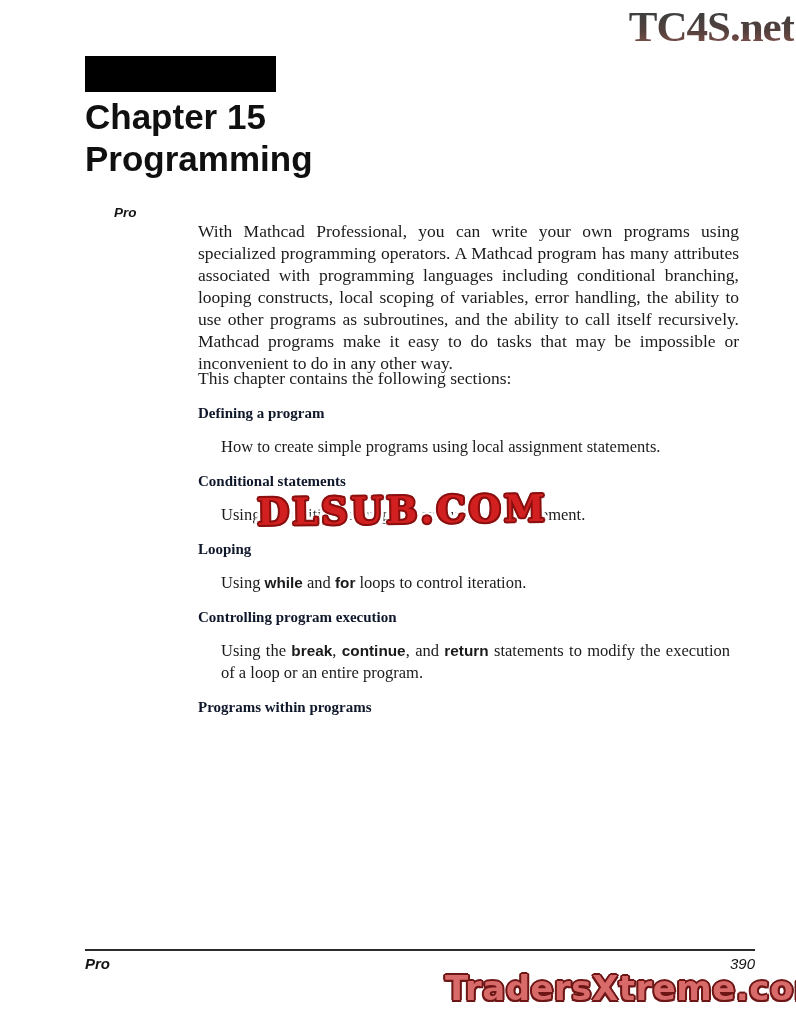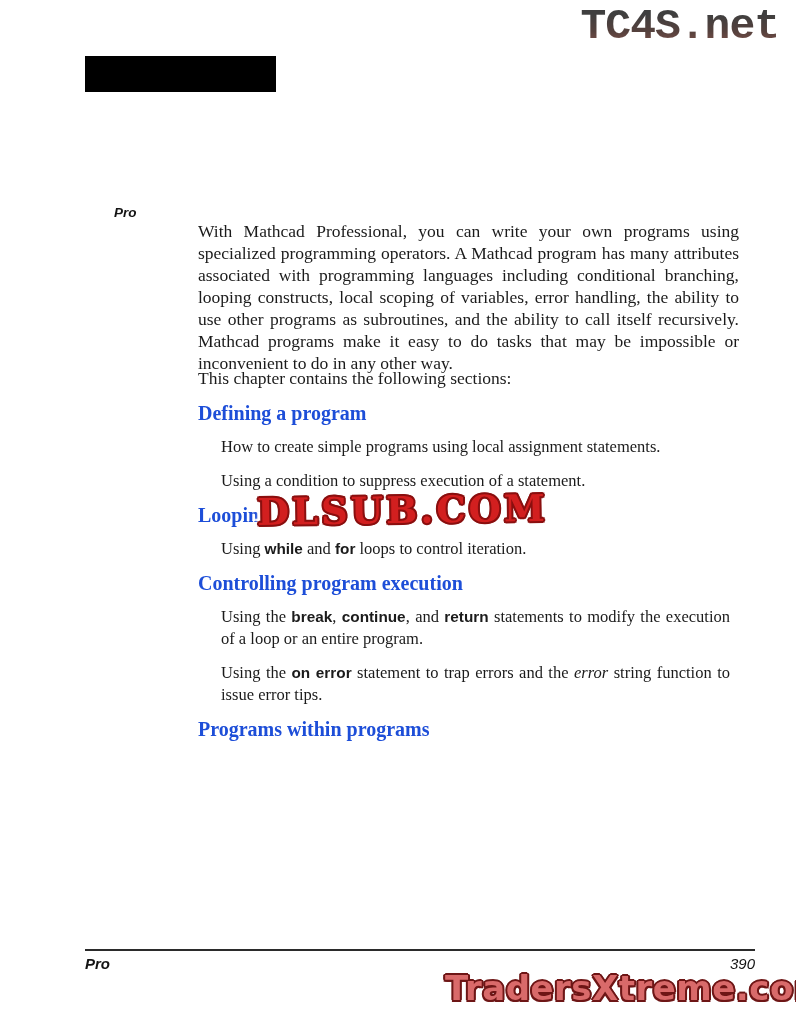--- a/index.html
+++ b/index.html
@@ -10,22 +10,22 @@
     background: #ffffff;
     overflow: hidden;
     font-family: "Liberation Serif", serif;
     color: #1b1b1b;
   }
 
   
   .wm-top {
     position: absolute;
     top: 2px;
-    right: 17px;
-    font-family: Liberation Mono, monospace;
+    right: 2px;
+    font-family: Liberation Serif, serif;
     font-weight: bold;
     font-size: 43px;
     letter-spacing: -1px;
     background: linear-gradient(180deg, #3f3f3f 25%, #55413d 60%, #8a544c 95%);
     -webkit-background-clip: text;
     background-clip: text;
     color: transparent;
     white-space: nowrap;
     margin-left: 34px;
   }
@@ -78,24 +78,24 @@
     width: 544px;
   }
   .toc .sections-intro {
     font-size: 17.5px;
     line-height: 22px;
     margin: 0 0 13px 0;
   }
   .toc h3 {
     font-family: "Liberation Serif", serif;
     font-weight: bold;
-    font-size: 20px;
+    font-size: 15px;
     line-height: 22px;
     margin: 11px 0 4px 0;
-    color: #1d4ed8;
+    color: #0f172a;
   }
   .toc p.desc {
     font-size: 16.5px;
     line-height: 22px;
     margin: 12px;
     padding-left: 11px;
     text-align: justify;
   }
   .seg-kw {
     font-family: "Liberation Sans", sans-serif;
@@ -173,40 +173,44 @@
 </style>
 </head>
 <body>
 
 <div class="page">
 
   <div class="wm-top">TC4S.net</div>
 
   <div class="redact-bar"></div>
 
+  <div class="chapter">
+    <div>Chapter 15</div>
+    <div>Programming</div>
+  </div>
 
   <div class="margin-pro">Pro</div>
 
   <p class="intro">With Mathcad Professional, you can write your own programs using specialized programming operators. A Mathcad program has many attributes associated with programming languages including conditional branching, looping constructs, local scoping of variables, error handling, the ability to use other programs as subroutines, and the ability to call itself recursively. Mathcad programs make it easy to do tasks that may be impossible or inconvenient to do in any other way.</p>
 
   <div class="toc">
     <p class="sections-intro">This chapter contains the following sections:</p>
 
     <h3>Defining a program</h3>
     <p class="desc"><span>How to create simple programs using local assignment statements.</span></p>
 
+    <h3>Conditional statements</h3>
     <p class="desc"><span>Using a condition to suppress execution of a statement.</span></p>
 
     <h3>Looping</h3>
     <p class="desc"><span>Using </span><span class="seg-kw">while</span><span> and </span><span class="seg-kw">for</span><span> loops to control iteration.</span></p>
 
     <h3>Controlling program execution</h3>
     <p class="desc"><span>Using the </span><span class="seg-kw">break</span><span>, </span><span class="seg-kw">continue</span><span>, and </span><span class="seg-kw">return</span><span> statements to modify the execution of a loop or an entire program.</span></p>
 
-    <p class="desc"><span>Using the </span><span class="seg-kw">on error</span><span> statement to trap errors and the </span><span class="seg-it">error</span><span> string function to issue error tips.</span></p>
 
     <h3>Programs within programs</h3>
   </div>
 
   <div class="wm-center">DLSUB.COM</div>
 
   <div class="footer-rule"></div>
   <div class="footer-left">Pro</div>
   <div class="footer-page">390</div>
 

